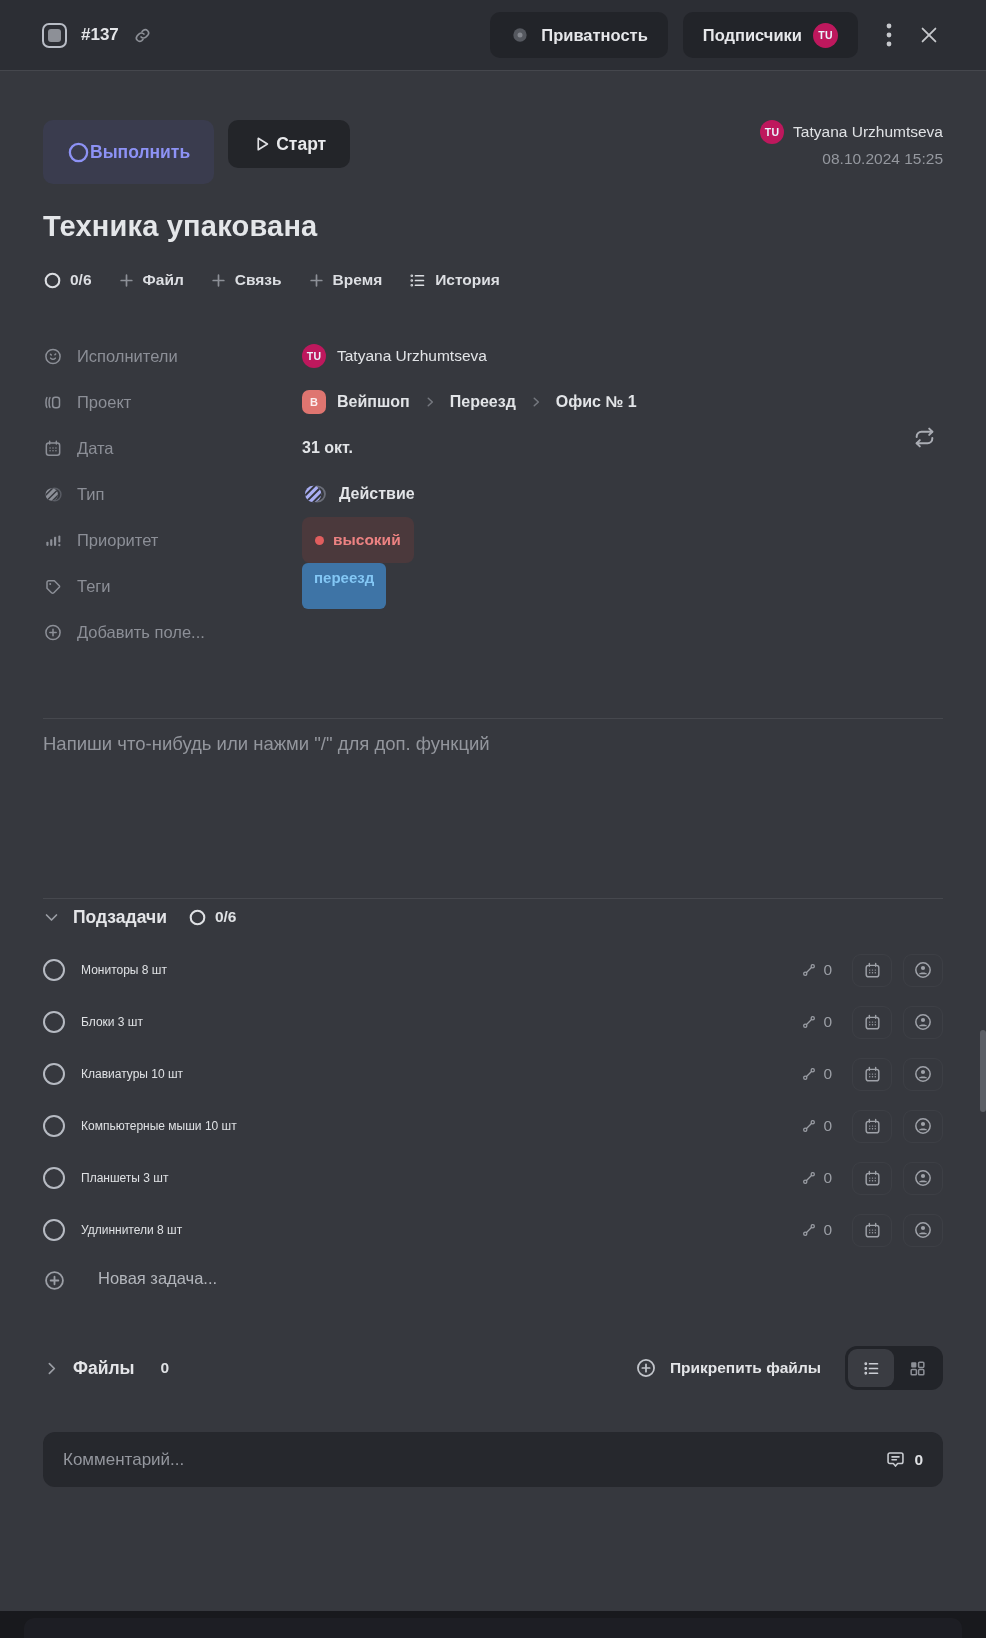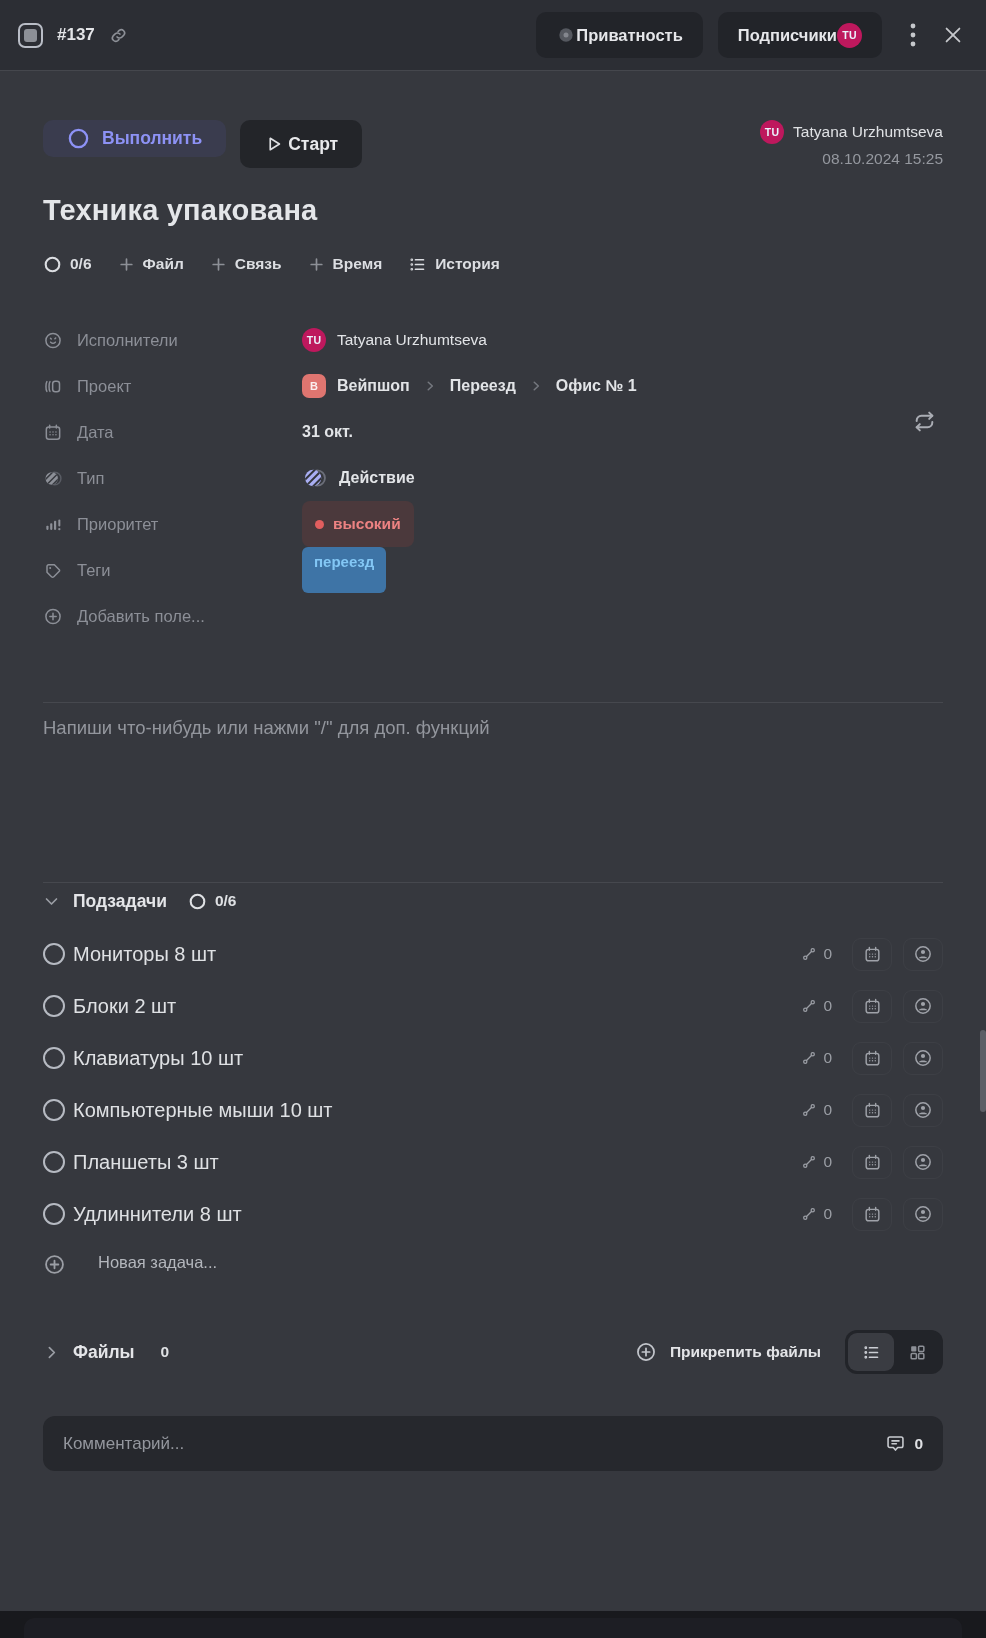--- a/index.html
+++ b/index.html
@@ -5,50 +5,50 @@
   * { margin:0; padding:0; box-sizing:border-box; }
   html,body { background:#101114; }
   body { font-family:"Liberation Sans","DejaVu Sans",sans-serif; }
   .modal {
     position:relative; width:986px; height:1638px; margin:0 auto;
     background:#36383e; overflow:hidden;
   }
   
   .topbar {
     height:71px; background:#2c2e34; border-bottom:1px solid #45474d;
-    display:flex; align-items:center; padding:0 18px;
+    display:flex; align-items:center; padding:0 42px;
   }
   .tb-left { display:flex; align-items:center; gap:14px; }
   .status-box { width:25px; height:25px; border:2.5px solid #b9bdc6; border-radius:7px;
     display:flex; align-items:center; justify-content:center; cursor:pointer;}
   .status-box .inner { width:13px; height:13px; background:#8d9097; border-radius:3px; }
   .task-id { color:#e4e5e8; font-weight:700; font-size:17px; }
   .link-ic { color:#8d9097; display:flex; }
   .tb-spacer { flex:1; }
   .pill-btn {
     height:46px; background:#222429; border:none; border-radius:10px;
-    display:flex; align-items:center; padding:0 20px;
+    display:flex; align-items:center; gap:11px; padding:0 20px;
     color:#e6e7ea; font-weight:700; font-size:16.5px; cursor:pointer;
     font-family:inherit;
   }
   .pill-btn + .pill-btn { margin-left:15px; }
   .avatar {
     width:25px; height:25px; border-radius:50%; background:#be185d;
     color:#eaf4fd; font-size:10.5px; font-weight:700;
     display:flex; align-items:center; justify-content:center; letter-spacing:.3px;
   }
   .kebab { margin-left:22px; padding:6px; display:flex; cursor:pointer; color:#c6c8cc;}
   .close-x { margin-left:16px; padding:4px; display:flex; cursor:pointer; color:#c6c8cc;}
   
   .content { padding:0 43px; position:relative; }
   .action-row { margin-top:49px; display:flex; align-items:flex-start; }
   .btn-complete {
-    height:37px; border:none; border-radius:10px; background:#3a3c4e;
+    height:64px; border:none; border-radius:10px; background:#3a3c4e;
     color:#8d92f5; font-weight:700; font-size:17.5px; font-family:inherit;
-    display:flex; align-items:center; gap:12px; padding:0 24px; cursor:pointer;
+    display:flex; align-items:center; gap:0; padding:0 24px; cursor:pointer;
   }
   .btn-start {
     height:48px; border:none; border-radius:10px; background:#232529;
     color:#e8e9eb; font-weight:700; font-size:17.5px; font-family:inherit;
     display:flex; align-items:center; gap:4px; padding:0 24px; margin-left:14px; cursor:pointer;
   }
   .author { margin-left:auto; text-align:right; }
   .author-top { display:flex; align-items:center; justify-content:flex-end; gap:9px; }
   .author-name { color:#dfe1e4; font-size:15.5px; }
   .author-date { color:#95989f; font-size:15.5px; margin-top:6px; }
@@ -78,21 +78,21 @@
   .desc-area { margin-top:12px; height:167px; cursor:text; }
   .desc-ph { color:#93969d; font-size:18.5px; line-height:26px; }
   
   .sub-header { margin-top:3px; height:30px; display:flex; align-items:center; gap:13px; }
   .sub-chevron { color:#9b9ea5; display:flex; cursor:pointer; }
   .sub-title { color:#e4e5e8; font-weight:700; font-size:17.5px; }
   .sub-progress { display:flex; align-items:center; gap:8px; color:#dfe1e4; font-weight:700; font-size:15.5px; margin-left:8px;}
   .sub-list { margin-top:12px; }
   .sub-row { height:52px; display:flex; align-items:center; }
   .sub-check { width:22px; height:22px; border:2.2px solid #b6bac2; border-radius:50%; cursor:pointer; flex:none;}
-  .sub-name { margin-left:8px; color:#dfe1e4; font-size:20px; cursor:pointer;}
+  .sub-name { margin-left:16px; color:#dfe1e4; font-size:12px; cursor:pointer;}
   .sub-right { margin-left:auto; display:flex; align-items:center; }
   .sub-count { display:flex; align-items:center; gap:6px; color:#9b9ea5; font-size:15.5px; margin-right:20px;}
   .icon-btn { width:40px; height:33px; border:1.5px solid #3d3f45; background:transparent; border-radius:9px;
     display:flex; align-items:center; justify-content:center; color:#9fa2a9; cursor:pointer; }
   .icon-btn + .icon-btn { margin-left:11px; }
   .new-task { margin-top:13px; height:28px; display:flex; align-items:flex-start; gap:32px; color:#b3b6bc; font-size:16.5px; cursor:pointer;}
   .new-task .ic { color:#9b9ea5; display:flex; }
   
   .files-row { margin-top:49px; height:44px; display:flex; align-items:center; }
   .files-title { margin-left:13px; color:#e4e5e8; font-weight:700; font-size:17.5px; cursor:pointer;}
@@ -452,21 +452,21 @@
               <circle cx="12" cy="12" r="8.6"></circle>
               <circle cx="12" cy="9.6" r="2.5" fill="currentColor" stroke="none"></circle>
               <path d="M6.8 17.2c.9-2.9 9.5-2.9 10.4 0" fill="currentColor" stroke="none"></path>
             </svg>
           </button>
         </span>
       </div>
 
       <div class="sub-row">
         <span class="sub-check"></span>
-        <span class="sub-name">Блоки 2 шт</span>
+        <span class="sub-name">Блоки 3 шт</span>
         <span class="sub-right">
           <span class="sub-count">
             <span>
               <svg width="16" height="16" viewBox="0 0 24 24" fill="none" stroke="currentColor" stroke-width="1.9" stroke-linecap="round">
                 <circle cx="6.4" cy="17.6" r="2.4"></circle>
                   <circle cx="17.6" cy="6.4" r="2.4"></circle>
                 <path d="M8.3 15.7l7.4-7.4"></path>
               </svg>
             </span>
             <span>0</span>

